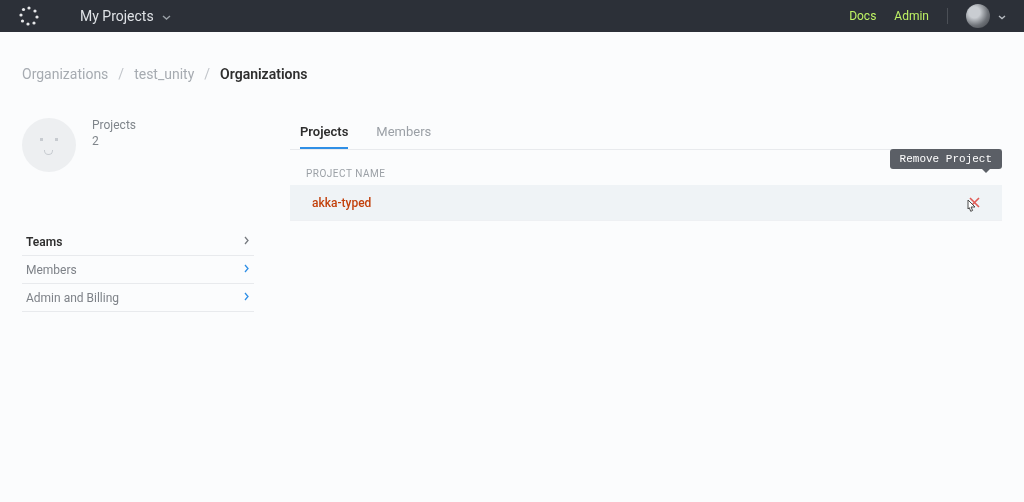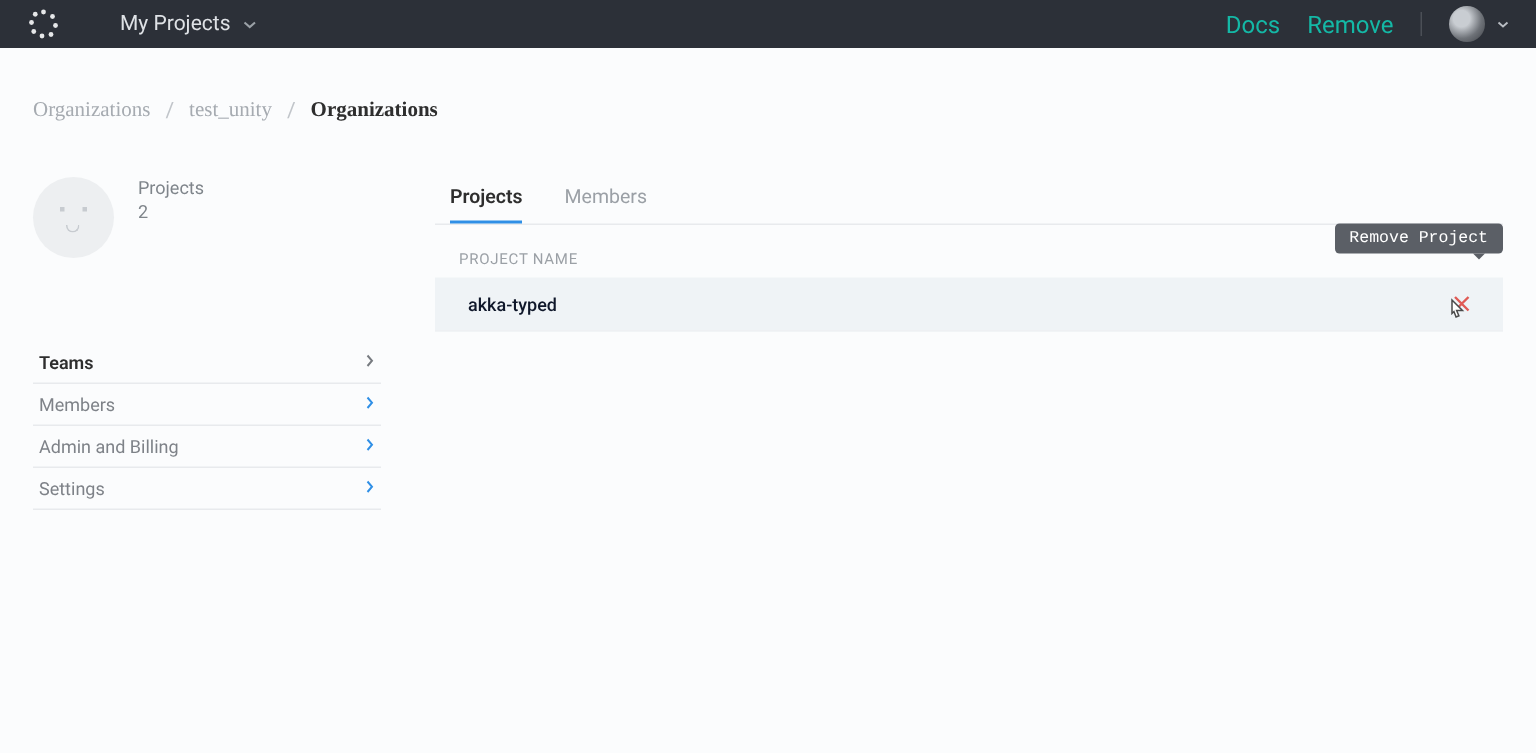--- a/index.html
+++ b/index.html
@@ -25,38 +25,38 @@
     color: #d1d4d8;
   }
   .topbar-left { display: flex; align-items: center; gap: 40px; }
   .logo { display: flex; align-items: center; justify-content: center; }
   .nav-myprojects {
     display: flex; align-items: center; gap: 8px;
     color: #dfe2e6; font-size: 14px; cursor: pointer;
   }
   .nav-myprojects .chev { color: #9aa0a6; }
   .topbar-right { display: flex; align-items: center; gap: 18px; }
-  .top-link { color: #14b8a6; font-size: 16px; cursor: pointer; }
+  .top-link { color: #bef264; font-size: 12px; cursor: pointer; }
   .top-divider { width: 1px; height: 16px; background: #4b4f56; }
   .avatar-wrap { display: flex; align-items: center; gap: 8px; cursor: pointer; }
   .avatar-img {
     width: 24px; height: 24px; border-radius: 50%;
     background: radial-gradient(circle at 35% 35%, #c9cdd2 25%, #6e7278 60%, #3a3d42 100%);
   }
   .chev-small { color: #b8bcc2; font-size: 10px; }
 
   
   .page {
     padding: 34px 22px 0 22px;
   }
   .breadcrumb {
     display: flex; align-items: center; gap: 10px;
     font-size: 14px;
   }
-  .crumb { color: #a6abb1; cursor: pointer; font-family: Liberation Serif, serif; }
+  .crumb { color: #a6abb1; cursor: pointer; }
   .crumb.active { color: #2e2e2e; font-weight: 600; cursor: default; }
   .crumb-sep { color: #c1c5ca; }
 
   
   .cols { display: flex; margin-top: 36px; }
   .sidebar { width: 250px; flex: none; padding-right: 18px; }
   .main { flex: 1; padding-left: 18px; }
 
   
   .team-block { display: flex; align-items: flex-start; gap: 16px; }
@@ -113,21 +113,21 @@
     font-size: 10px; letter-spacing: .5px; color: #9ba0a6;
     padding: 6px 16px;
   }
   .row {
     display: flex; align-items: center; justify-content: space-between;
     height: 36px; padding: 0 22px;
     border-bottom: 1px solid #eef0f3;
     position: relative;
   }
   .row.hover { background: #eff3f6; border-bottom: 1px solid #eef0f3; }
-  .proj-name { color: #0f172a; font-size: 12px; font-weight: 500; cursor: pointer; }
+  .proj-name { color: #c2410c; font-size: 12px; font-weight: 500; cursor: pointer; }
   .remove-btn { cursor: pointer; display: flex; align-items: center; }
   .remove-btn.red svg path { stroke: #e05a55; }
   .remove-btn.grey svg path { stroke: #b8bcc2; }
 
   
   .tooltip {
     position: absolute;
     right: 22px;
     top: 149px;
     background: #5b5f66;
@@ -175,21 +175,21 @@
       <span>My Projects</span>
       <span class="chev">
         <svg width="9" height="6" viewBox="0 0 9 6">
             <path d="M1 1l3.5 3L8 1" stroke="#9aa0a6" stroke-width="1.4" fill="none"></path>
           </svg>
       </span>
     </span>
   </div>
   <div class="topbar-right">
     <span class="top-link">Docs</span>
-    <span class="top-link">Remove</span>
+    <span class="top-link">Admin</span>
     <span class="top-divider"></span>
     <span class="avatar-wrap">
       <span class="avatar-img"></span>
       <span class="chev-small">
         <svg width="8" height="5" viewBox="0 0 8 5">
             <path d="M1 1l3 2.6L7 1" stroke="#b8bcc2" stroke-width="1.3" fill="none"></path>
           </svg>
       </span>
     </span>
   </div>
@@ -236,28 +236,20 @@
           </span>
         </div>
         <div class="item">
           <span>Admin and Billing</span>
           <span class="chev">
             <svg width="6" height="9" viewBox="0 0 6 9">
                 <path d="M1 1l3 3.5L1 8" stroke="#2f8fe6" stroke-width="1.3" fill="none"></path>
               </svg>
           </span>
         </div>
-        <div class="item">
-          <span>Settings</span>
-          <span class="chev">
-            <svg width="6" height="9" viewBox="0 0 6 9">
-                <path d="M1 1l3 3.5L1 8" stroke="#2f8fe6" stroke-width="1.3" fill="none"></path>
-              </svg>
-          </span>
-        </div>
       </nav>
     </aside>
 
     <section class="main" style="position:relative;">
       <div class="tabs">
         <span class="tab active">Projects</span>
         <span class="tab">Members</span>
       </div>
 
       <div class="table">

